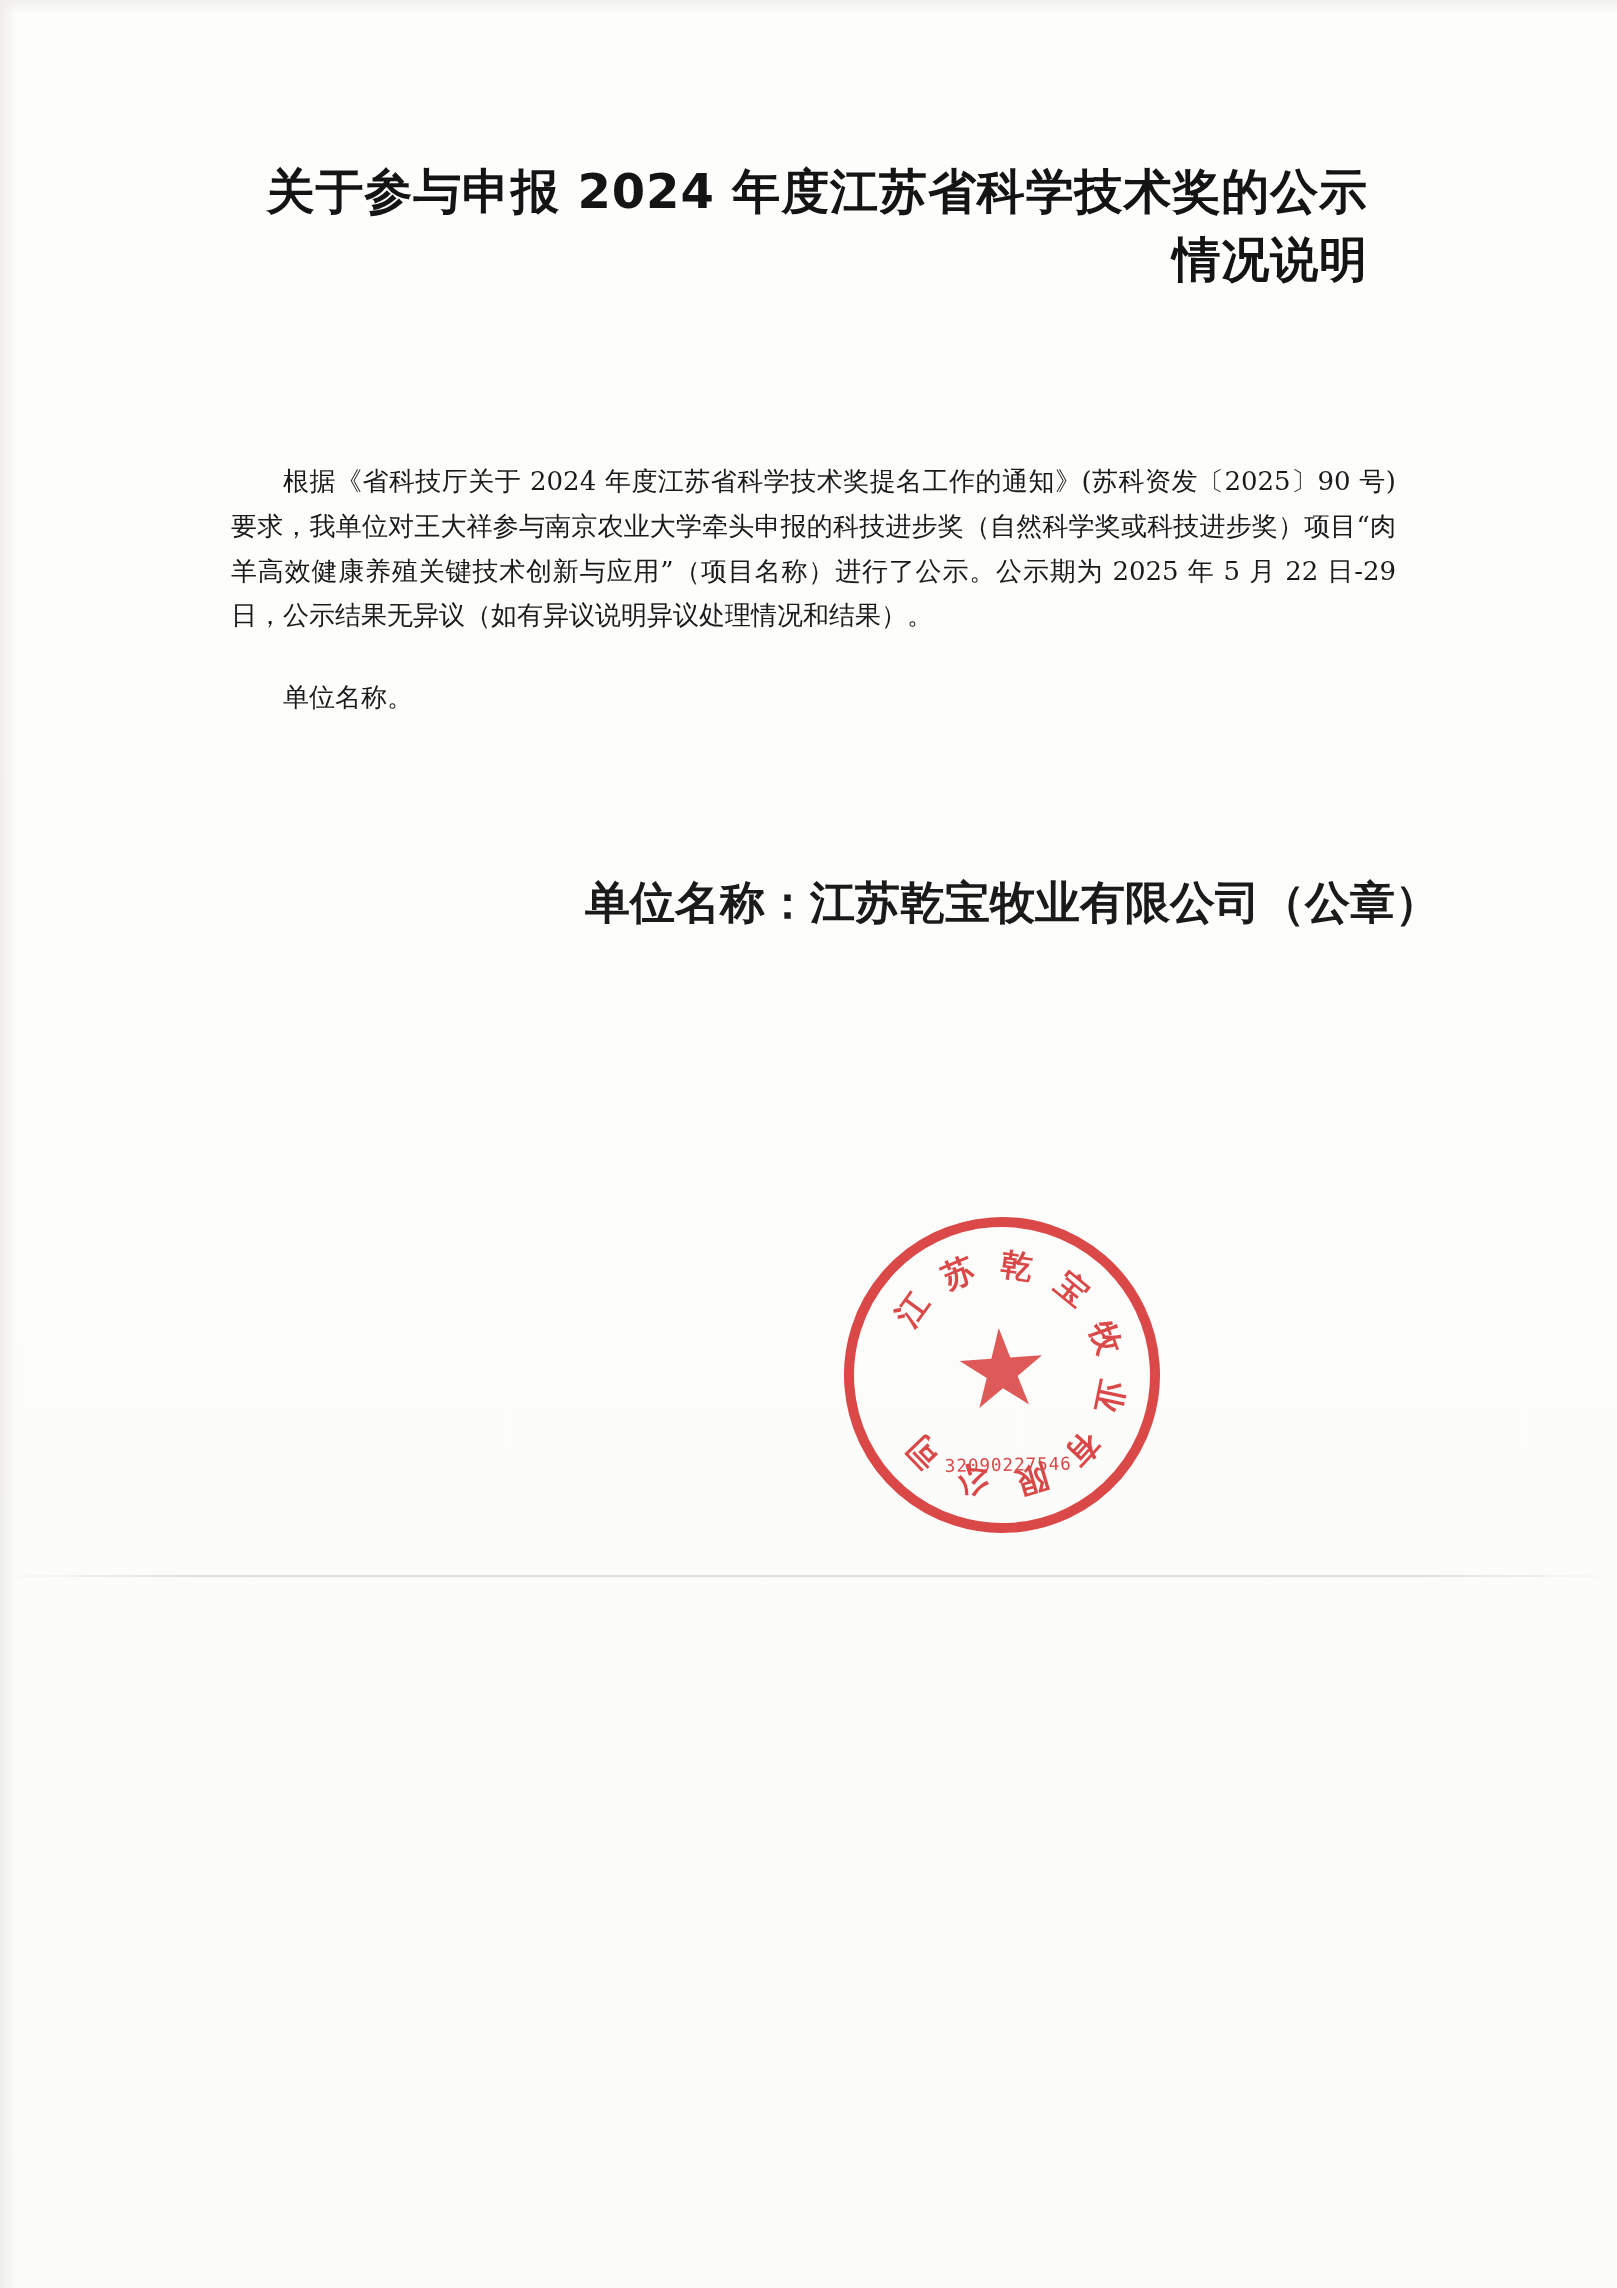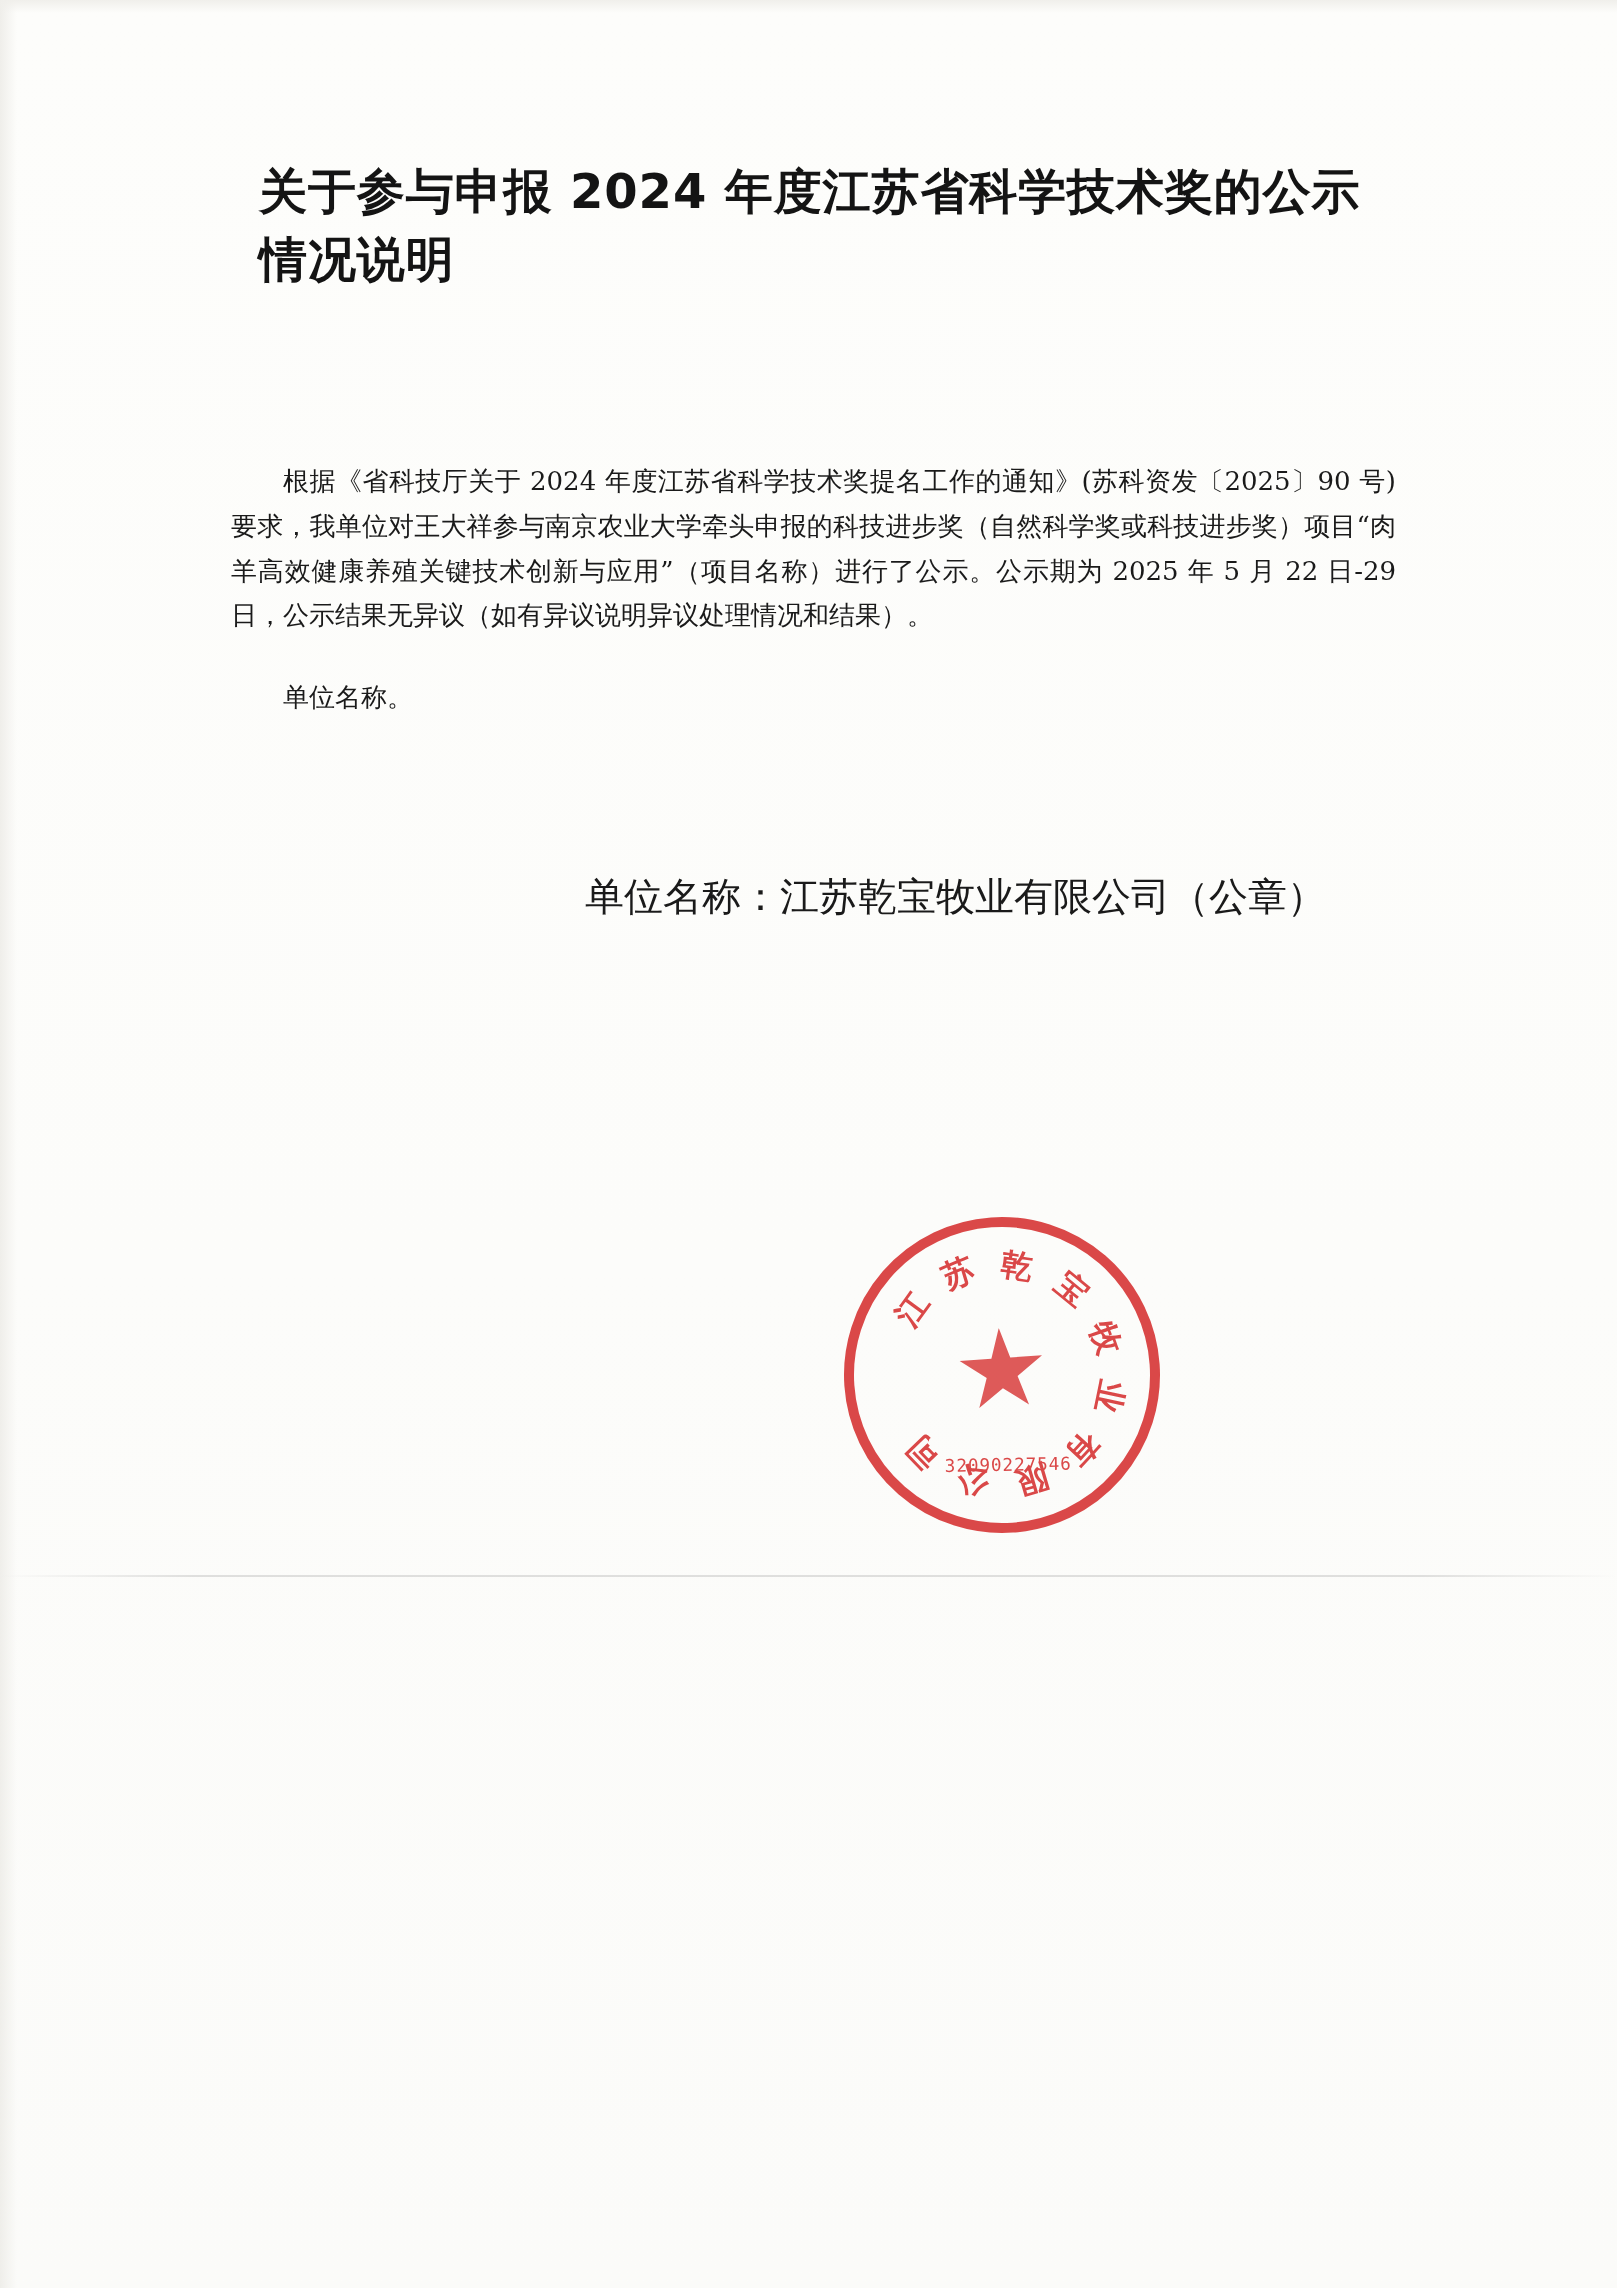--- a/index.html
+++ b/index.html
@@ -48,21 +48,21 @@
     top: 0;
     width: 1165px;
   }
 
   .title {
     margin-top: 157px;
     font-family: "DejaVu Sans", "Liberation Sans", sans-serif;
     font-weight: bold;
     font-size: 48px;
     line-height: 1.42;
-    text-align: left;
+    text-align: right;
     color: #141414;
     letter-spacing: 0.9px;
     padding: 0 28px;
   }
 
   .body-block {
     margin-top: 166px;
     font-size: 26px;
     line-height: 1.72;
     color: #1a1a1a;
@@ -71,24 +71,25 @@
   }
 
   .para {
     margin: 0 0 37px 0;
     text-indent: 2em;
   }
   .para.tight { margin-bottom: 32px; }
 
   .sign-block {
     margin-top: 140px;
-    font-size: 39px;
+    font-size: 45px;
     line-height: 1.9;
     color: #1a1a1a;
     position: relative;
+    font-weight: bold;
   }
   .sign-line {
     padding-left: 354px;
     white-space: nowrap;
   }
   .sign-line.date {
     padding-left: 653px;
   }
 
   

